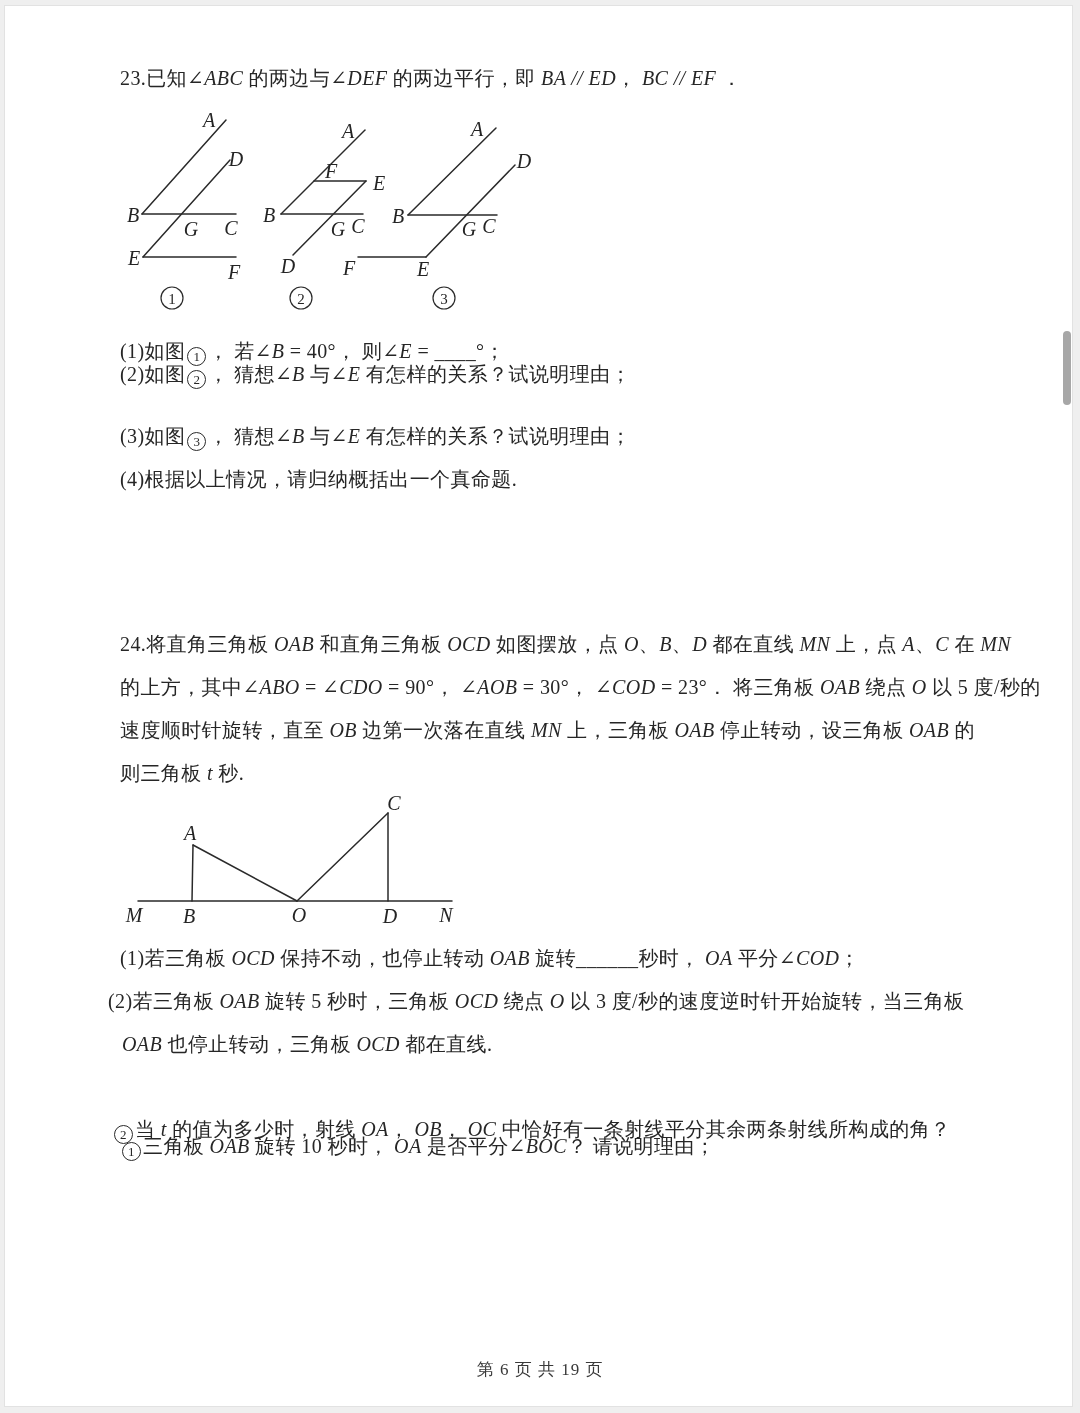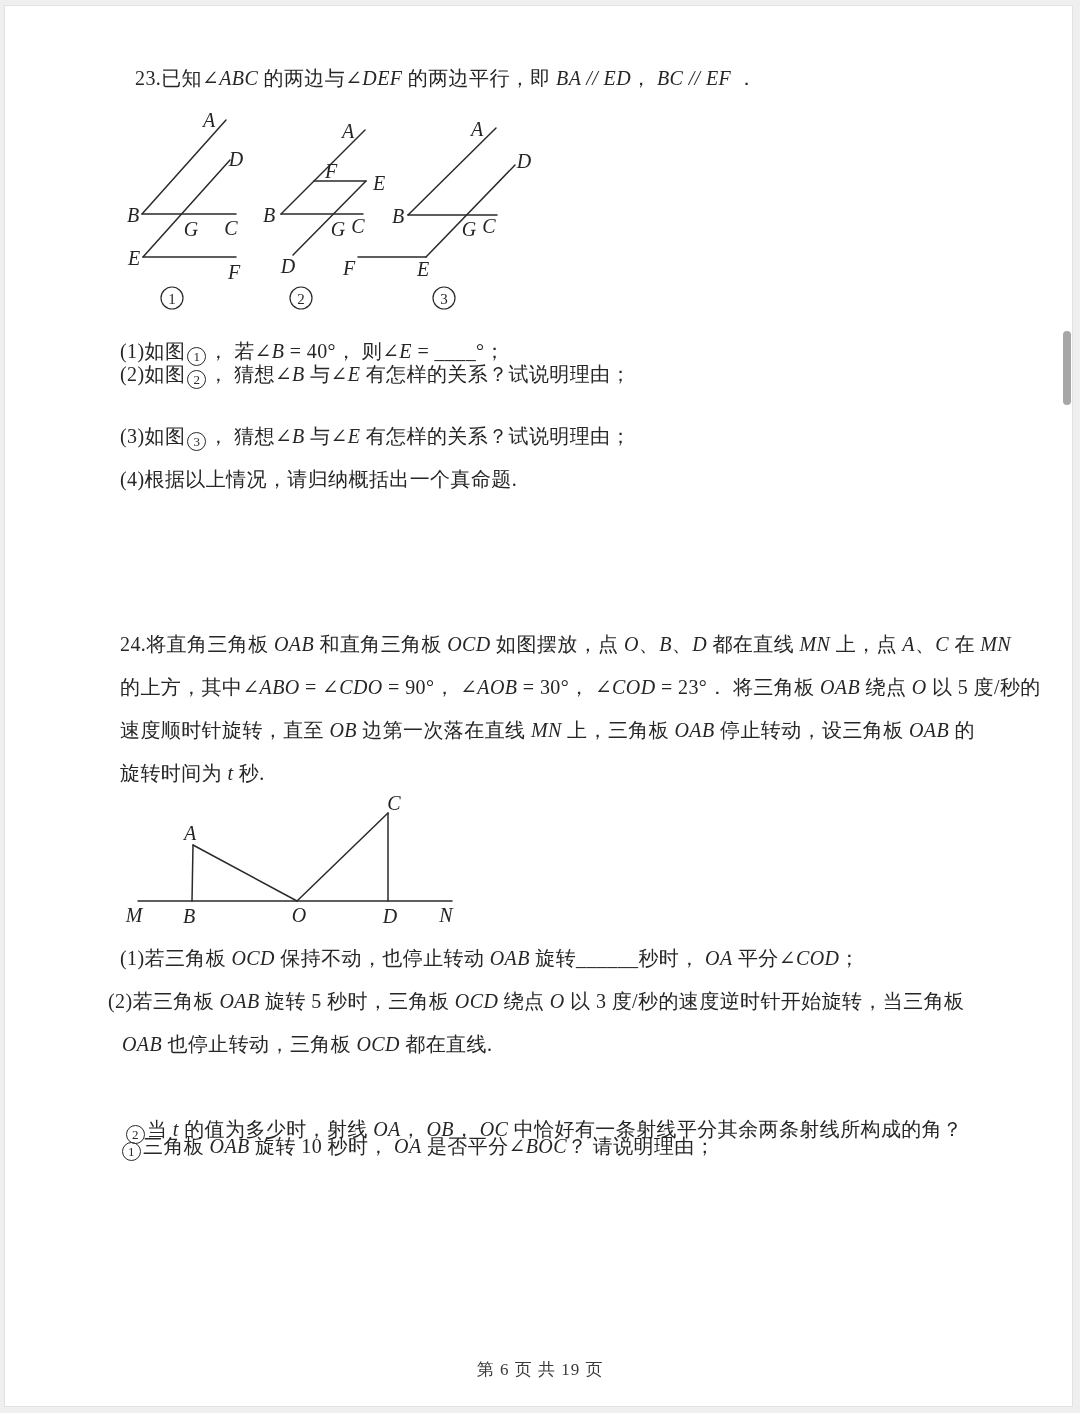--- a/index.html
+++ b/index.html
@@ -36,21 +36,21 @@
   .scroll-thumb{
     position:absolute;left:1063px;top:331px;width:8px;height:74px;
     background:#a7a7a7;border-radius:4px;
   }
 </style>
 </head>
 <body>
 
 <div class="page"></div>
 
-<div class="line" style="left:135px;top:64px"><span>23.已知∠</span><span class="it">ABC</span><span> 的两边与∠</span><span class="it">DEF</span><span> 的两边平行，即 </span><span class="it">BA // ED</span><span>， </span><span class="it">BC // EF</span><span> ．</span></div>
+<div class="line" style="left:120px;top:64px"><span>23.已知∠</span><span class="it">ABC</span><span> 的两边与∠</span><span class="it">DEF</span><span> 的两边平行，即 </span><span class="it">BA // ED</span><span>， </span><span class="it">BC // EF</span><span> ．</span></div>
 
 <svg class="fig" xmlns="http://www.w3.org/2000/svg" viewBox="110 100 460 215" style="left: 110px; top: 100px; width: 460px; height: 215px;">
     <line x1="142" y1="214" x2="236" y2="214"></line>
     <line x1="142" y1="214" x2="226" y2="120"></line>
     <line x1="143" y1="257" x2="230" y2="160"></line>
     <line x1="143" y1="257" x2="236" y2="257"></line>
     <line x1="281" y1="214" x2="363" y2="214"></line>
     <line x1="281" y1="214" x2="365" y2="130"></line>
     <line x1="293" y1="255" x2="366" y2="181"></line>
     <line x1="314" y1="181" x2="366" y2="181"></line>
@@ -88,38 +88,38 @@
   </svg>
 
 <div class="line" style="left:120px;top:337px"><span>(1)如图</span><span class="circ">1</span><span>， 若∠</span><span class="it">B</span><span> = 40°， 则∠</span><span class="it">E</span><span> = </span><span>____</span><span>°；</span></div>
 <div class="line" style="left:120px;top:360px"><span>(2)如图</span><span class="circ">2</span><span>， 猜想∠</span><span class="it">B</span><span> 与∠</span><span class="it">E</span><span> 有怎样的关系？试说明理由；</span></div>
 <div class="line" style="left:120px;top:422px"><span>(3)如图</span><span class="circ">3</span><span>， 猜想∠</span><span class="it">B</span><span> 与∠</span><span class="it">E</span><span> 有怎样的关系？试说明理由；</span></div>
 <div class="line" style="left:120px;top:465px"><span>(4)根据以上情况，请归纳概括出一个真命题.</span></div>
 
 <div class="line" style="left:120px;top:630px"><span>24.将直角三角板 </span><span class="it">OAB</span><span> 和直角三角板 </span><span class="it">OCD</span><span> 如图摆放，点 </span><span class="it">O</span><span>、</span><span class="it">B</span><span>、</span><span class="it">D</span><span> 都在直线 </span><span class="it">MN</span><span> 上，点 </span><span class="it">A</span><span>、</span><span class="it">C</span><span> 在 </span><span class="it">MN</span></div>
 <div class="line" style="left:120px;top:673px"><span>的上方，其中∠</span><span class="it">ABO</span><span> = ∠</span><span class="it">CDO</span><span> = 90°， ∠</span><span class="it">AOB</span><span> = 30°， ∠</span><span class="it">COD</span><span> = 23°． 将三角板 </span><span class="it">OAB</span><span> 绕点 </span><span class="it">O</span><span> 以 5 度/秒的</span></div>
 <div class="line" style="left:120px;top:716px"><span>速度顺时针旋转，直至 </span><span class="it">OB</span><span> 边第一次落在直线 </span><span class="it">MN</span><span> 上，三角板 </span><span class="it">OAB</span><span> 停止转动，设三角板 </span><span class="it">OAB</span><span> 的</span></div>
-<div class="line" style="left:120px;top:759px"><span>旋转时间为 </span><span class="it">t</span><span> 秒.</span></div>
+<div class="line" style="left:120px;top:759px"><span>则三角板 </span><span class="it">t</span><span> 秒.</span></div>
 
 <svg class="fig" xmlns="http://www.w3.org/2000/svg" viewBox="110 788 370 145" style="left: 110px; top: 788px; width: 370px; height: 145px;">
     <line x1="138" y1="901" x2="452" y2="901"></line>
     <line x1="192" y1="901" x2="193" y2="845"></line>
     <line x1="193" y1="845" x2="297" y2="901"></line>
     <line x1="297" y1="901" x2="388" y2="813"></line>
     <line x1="388" y1="813" x2="388" y2="901"></line>
     <text x="190" y="840" text-anchor="middle" class="fig-label">A</text>
     <text x="394" y="810" text-anchor="middle" class="fig-label">C</text>
     <text x="134" y="922" text-anchor="middle" class="fig-label">M</text>
     <text x="189" y="923" text-anchor="middle" class="fig-label">B</text>
     <text x="299" y="922" text-anchor="middle" class="fig-label">O</text>
     <text x="390" y="923" text-anchor="middle" class="fig-label">D</text>
     <text x="446" y="922" text-anchor="middle" class="fig-label">N</text>
   </svg>
 
 <div class="line" style="left:120px;top:944px"><span>(1)若三角板 </span><span class="it">OCD</span><span> 保持不动，也停止转动 </span><span class="it">OAB</span><span> 旋转</span><span>______</span><span>秒时， </span><span class="it">OA</span><span> 平分∠</span><span class="it">COD</span><span>；</span></div>
 <div class="line" style="left:108px;top:987px"><span>(2)若三角板 </span><span class="it">OAB</span><span> 旋转 5 秒时，三角板 </span><span class="it">OCD</span><span> 绕点 </span><span class="it">O</span><span> 以 3 度/秒的速度逆时针开始旋转，当三角板</span></div>
 <div class="line" style="left:122px;top:1030px"><span class="it">OAB</span><span> 也停止转动，三角板 </span><span class="it">OCD</span><span> 都在直线.</span></div>
 <div class="line" style="left:120px;top:1132px"><span class="circ">1</span><span>三角板 </span><span class="it">OAB</span><span> 旋转 10 秒时， </span><span class="it">OA</span><span> 是否平分∠</span><span class="it">BOC</span><span>？ 请说明理由；</span></div>
-<div class="line" style="left:124px;top:1115px"><span class="circ">2</span><span>当 </span><span class="it">t</span><span> 的值为多少时，射线 </span><span class="it">OA</span><span>， </span><span class="it">OB</span><span>， </span><span class="it">OC</span><span> 中恰好有一条射线平分其余两条射线所构成的角？</span></div>
+<div class="line" style="left:112px;top:1115px"><span class="circ">2</span><span>当 </span><span class="it">t</span><span> 的值为多少时，射线 </span><span class="it">OA</span><span>， </span><span class="it">OB</span><span>， </span><span class="it">OC</span><span> 中恰好有一条射线平分其余两条射线所构成的角？</span></div>
 
 <div class="footer">第 6 页 共 19 页</div>
 
 <div class="scroll-thumb"></div>
 
 </body></html>

